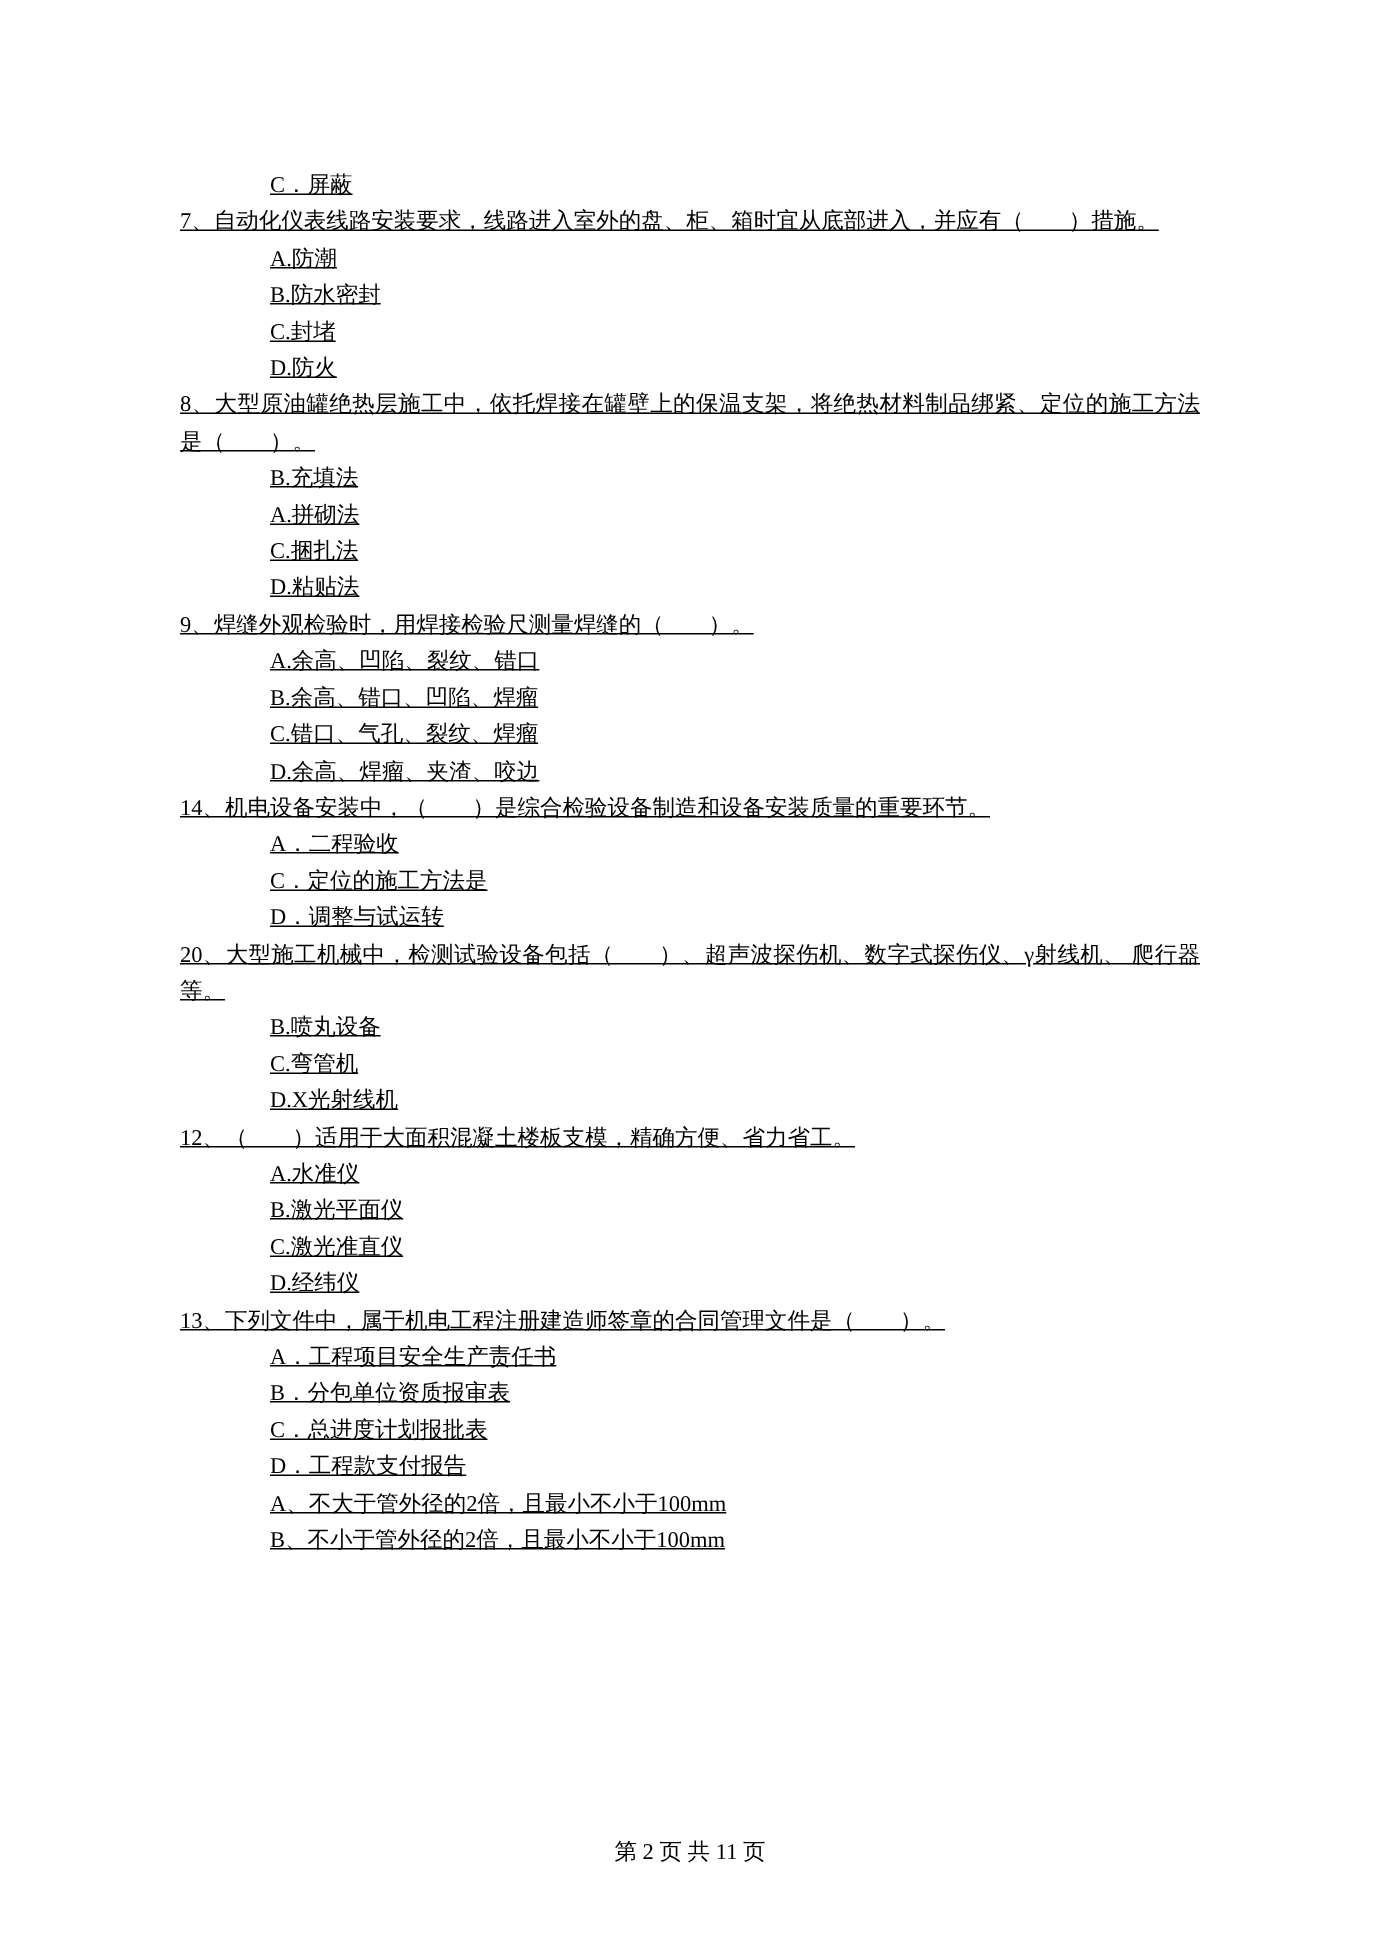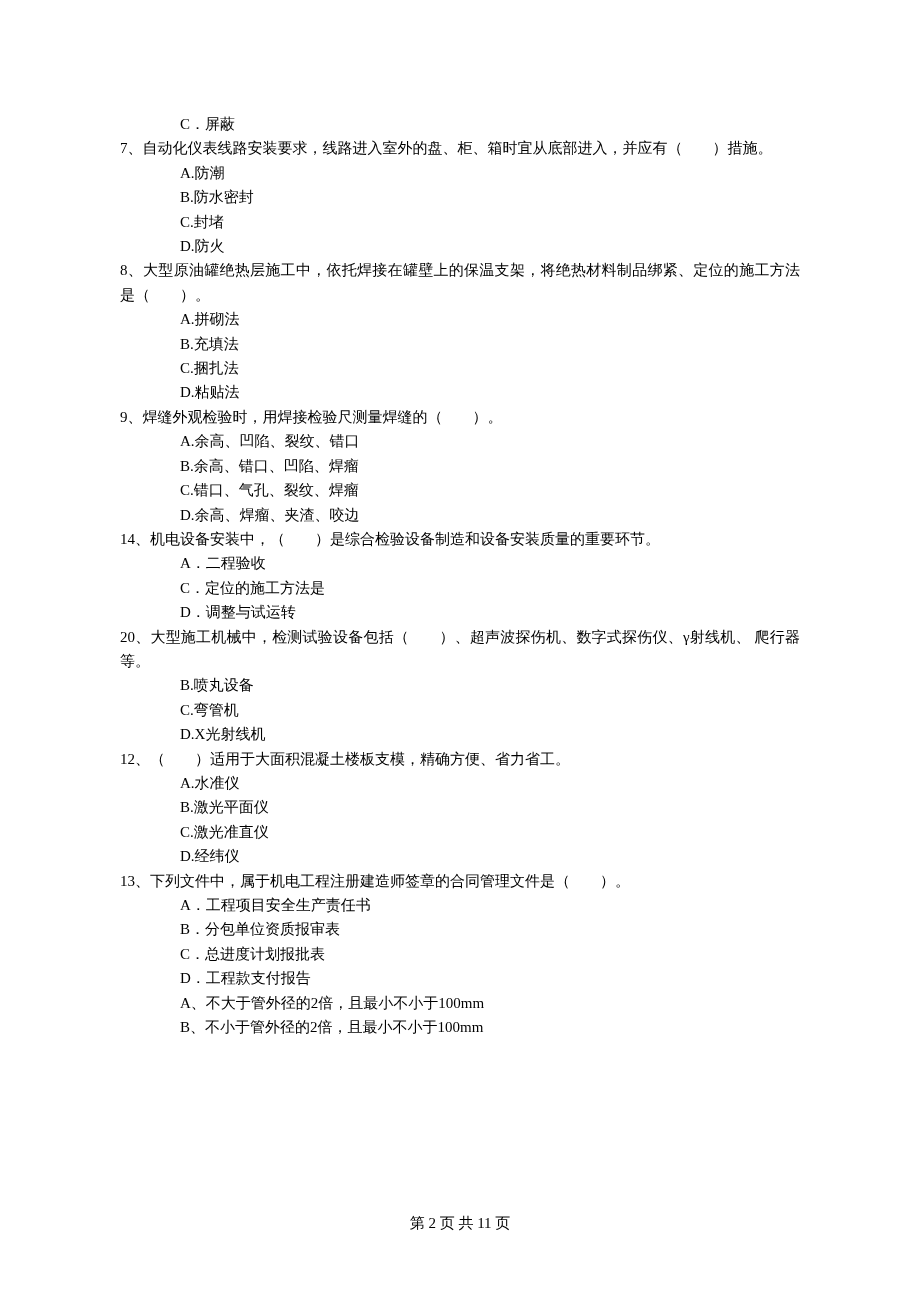--- a/index.html
+++ b/index.html
@@ -10,52 +10,53 @@
     color: #000;
   }
   .page {
     width: 920px;
     height: 1302px;
     position: relative;
     box-sizing: border-box;
     padding: 112px 120px 0 120px;
     font-size: 15px;
     line-height: 24.4px;
+    text-decoration: underline;
   }
   .indent-opt {
     padding-left: 60px;
   }
   .question {
     text-align: justify;
   }
   .footer {
     position: absolute;
-    bottom: 67px;
+    bottom: 55px;
     left: 0;
     width: 100%;
     text-align: center;
     font-size: 15px;
   }
 </style>
 </head>
 <body>
 
 <div class="page">
 
   <div class="indent-opt">C．屏蔽</div>
 
   <div class="question">7、自动化仪表线路安装要求，线路进入室外的盘、柜、箱时宜从底部进入，并应有（　　）措施。</div>
   <div class="indent-opt">A.防潮</div>
   <div class="indent-opt">B.防水密封</div>
   <div class="indent-opt">C.封堵</div>
   <div class="indent-opt">D.防火</div>
 
   <div class="question">8、大型原油罐绝热层施工中，依托焊接在罐壁上的保温支架，将绝热材料制品绑紧、定位的施工方法是（　　）。</div>
+  <div class="indent-opt">B.充填法</div>
   <div class="indent-opt">A.拼砌法</div>
-  <div class="indent-opt">B.充填法</div>
   <div class="indent-opt">C.捆扎法</div>
   <div class="indent-opt">D.粘贴法</div>
 
   <div class="question">9、焊缝外观检验时，用焊接检验尺测量焊缝的（　　）。</div>
   <div class="indent-opt">A.余高、凹陷、裂纹、错口</div>
   <div class="indent-opt">B.余高、错口、凹陷、焊瘤</div>
   <div class="indent-opt">C.错口、气孔、裂纹、焊瘤</div>
   <div class="indent-opt">D.余高、焊瘤、夹渣、咬边</div>
 
   <div class="question">14、机电设备安装中，（　　）是综合检验设备制造和设备安装质量的重要环节。</div>

